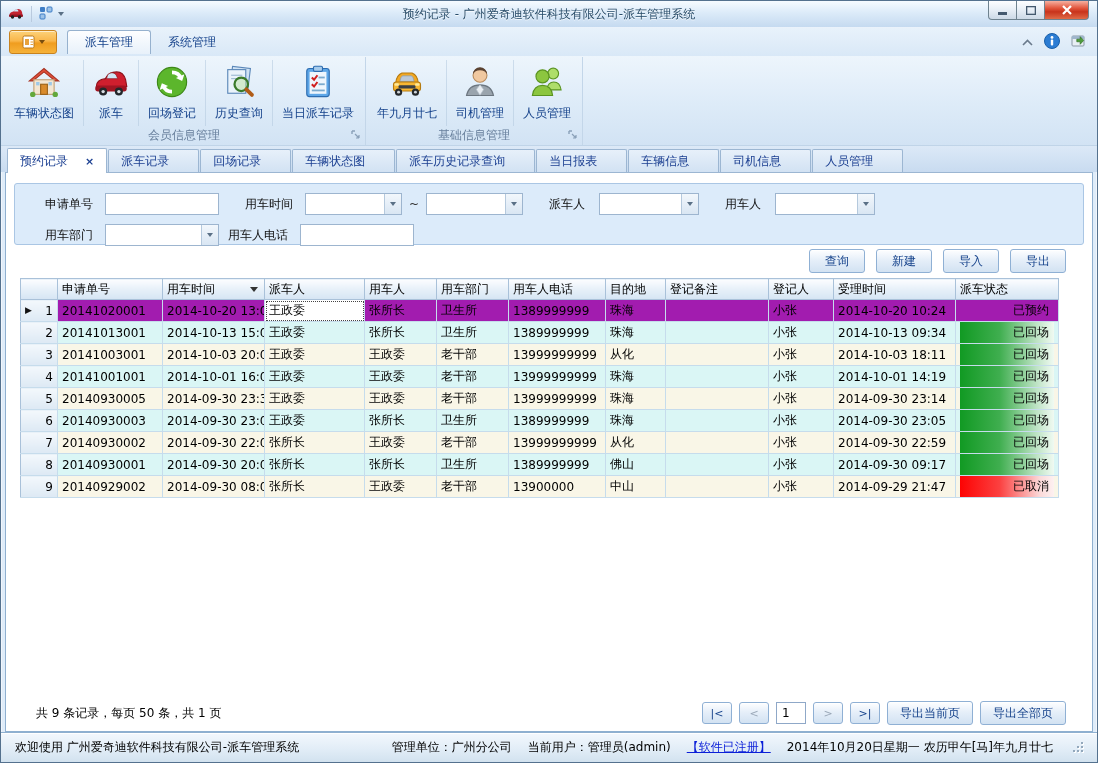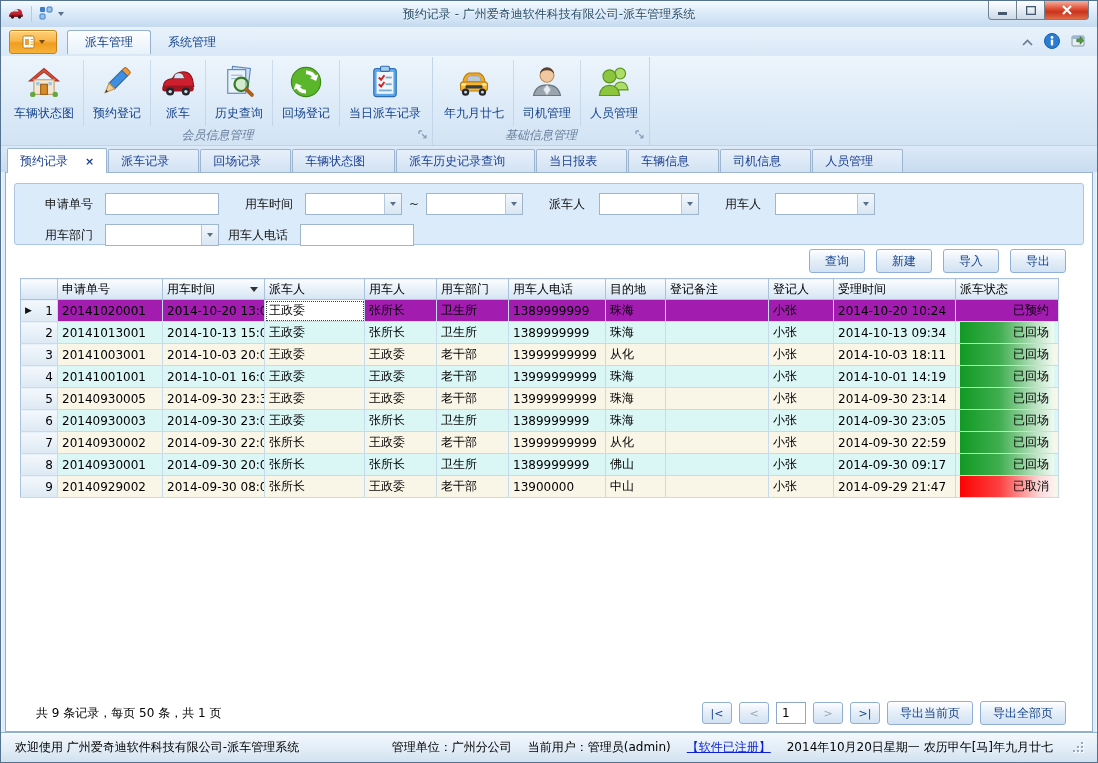--- a/index.html
+++ b/index.html
@@ -39,21 +39,21 @@
 
   
   .ribbon-body { height:90px; flex:0 0 90px; display:flex; padding:1px 0 0 2px;
     background:linear-gradient(#edf5fc,#ddebf8 55%,#d2e3f4); border-bottom:1px solid #c0d4e8; }
   .rgroup { display:flex; flex-direction:column; border-right:1px solid #c3d6e9; padding:0 2px; }
   .rbuttons { flex:1; display:flex; align-items:stretch; padding-top:3px; }
   .rbtn { display:flex; flex-direction:column; align-items:center; justify-content:flex-start; gap:5px;
     padding:4px 9px 0; color:#15428b; white-space:nowrap; cursor:pointer; }
   .rbtn + .rbtn { border-left:1px solid rgba(178,200,222,.55); }
   .rbtn .ricon { width:36px; height:36px; display:block; }
-  .rgroup-label { height:19px; display:flex; align-items:center; justify-content:center; color:#667e9b; position:relative;font-style:italic; }
+  .rgroup-label { height:19px; display:flex; align-items:center; justify-content:center; color:#667e9b; position:relative; }
   .launcher { position:absolute; right:3px; bottom:3px; opacity:.8; }
 
   
   .doctabs { height:26px; flex:0 0 26px; display:flex; align-items:flex-end; padding-left:6px;
     background:linear-gradient(#dce9f7,#c8dbf0); }
   .doctab { height:23px; padding:0 12px; margin-right:1px; display:flex; align-items:center; gap:17px;
     color:#1b3f91; background:linear-gradient(#e7f0fa,#d2e2f3); border:1px solid #9cb6d2; border-bottom:none;
     border-radius:2px 2px 0 0; cursor:pointer; white-space:nowrap; }
   .doctab.active { background:#fff; height:25px; margin-bottom:-1px; z-index:2; }
   .tabclose { font-weight:bold; font-size:11px; color:#1b3f91; }
@@ -211,61 +211,50 @@
                 <rect x="13" y="18" width="6" height="9" fill="#d98b2b" stroke="#9c6218"></rect>
                 <rect x="9" y="16" width="3" height="3" fill="#9cc8e8"></rect>
                 <rect x="20" y="16" width="3" height="3" fill="#9cc8e8"></rect>
                 <circle cx="6" cy="27" r="2.4" fill="#63a83c"></circle>
                 <circle cx="26" cy="27" r="2.4" fill="#63a83c"></circle>
               </svg></span>
           <span class="lbl">车辆状态图</span>
         </div>
         <div class="rbtn">
           <span class="ricon"><svg viewBox="0 0 32 32" width="36" height="36">
-                <g transform="rotate(45 16 15)">
-                  <rect x="12.5" y="1" width="7" height="5" rx="1.5" fill="#f09a3e" stroke="#b86e1e"></rect>
-                  <rect x="12.5" y="5.5" width="7" height="16" fill="#3f8fe0" stroke="#2b6aac"></rect>
-                  <path d="M12.5 21.5 L16 30 L19.5 21.5 Z" fill="#f3cf9a" stroke="#c09a58"></path>
-                  <path d="M14.9 27.3 L16 30 L17.1 27.3 Z" fill="#333"></path>
-                </g>
-              </svg></span>
-          <span class="lbl">预约登记</span>
-        </div>
-        <div class="rbtn">
-          <span class="ricon"><svg viewBox="0 0 32 32" width="36" height="36">
                 <path d="M3 20 q0-6 8-7 q3-6 10-6 q6 0 8 7 l1 6 z" fill="#cf1f2e" stroke="#8e1018"></path>
                 <path d="M13 9.5 q4-3.5 7.5 0 l1.5 3.5 h-10 z" fill="#cfe6f5" stroke="#8e1018" stroke-width=".6"></path>
                 <rect x="2" y="19" width="28" height="5.5" rx="2.4" fill="#a01522"></rect>
                 <circle cx="9" cy="24.5" r="3.6" fill="#23272b"></circle>
                 <circle cx="23" cy="24.5" r="3.6" fill="#23272b"></circle>
                 <circle cx="9" cy="24.5" r="1.5" fill="#d8dde2"></circle>
                 <circle cx="23" cy="24.5" r="1.5" fill="#d8dde2"></circle>
               </svg></span>
           <span class="lbl">派车</span>
+        </div>
+        <div class="rbtn">
+          <span class="ricon"><svg viewBox="0 0 32 32" width="36" height="36">
+                <circle cx="16" cy="16" r="13" fill="#5cb62c" stroke="#3c8816"></circle>
+                <path d="M16 7.5 a8.5 8.5 0 0 1 8 5.5" stroke="#fff" stroke-width="3.4" fill="none"></path>
+                <path d="M27 9 L25 15 L19.5 12.5 Z" fill="#fff"></path>
+                <path d="M16 24.5 a8.5 8.5 0 0 1 -8-5.5" stroke="#fff" stroke-width="3.4" fill="none"></path>
+                <path d="M5 23 L7 17 L12.5 19.5 Z" fill="#fff"></path>
+              </svg></span>
+          <span class="lbl">回场登记</span>
         </div>
         <div class="rbtn">
           <span class="ricon"><svg viewBox="0 0 32 32" width="36" height="36">
                 <rect x="9" y="3" width="16" height="20" fill="#cfe2f4" stroke="#5b87b8" transform="rotate(7 17 13)"></rect>
                 <rect x="6" y="5" width="16" height="21" fill="#eaf3fb" stroke="#5b87b8"></rect>
                 <line x1="9" y1="10" x2="19" y2="10" stroke="#9cb8d2"></line>
                 <line x1="9" y1="13" x2="19" y2="13" stroke="#9cb8d2"></line>
                 <circle cx="18" cy="18" r="6" fill="rgba(190,225,170,.55)" stroke="#3a7a2a" stroke-width="2"></circle>
                 <line x1="22.5" y1="22.5" x2="27.5" y2="27.5" stroke="#b05c18" stroke-width="3.4" stroke-linecap="round"></line>
               </svg></span>
           <span class="lbl">历史查询</span>
-        </div>
-        <div class="rbtn">
-          <span class="ricon"><svg viewBox="0 0 32 32" width="36" height="36">
-                <circle cx="16" cy="16" r="13" fill="#5cb62c" stroke="#3c8816"></circle>
-                <path d="M16 7.5 a8.5 8.5 0 0 1 8 5.5" stroke="#fff" stroke-width="3.4" fill="none"></path>
-                <path d="M27 9 L25 15 L19.5 12.5 Z" fill="#fff"></path>
-                <path d="M16 24.5 a8.5 8.5 0 0 1 -8-5.5" stroke="#fff" stroke-width="3.4" fill="none"></path>
-                <path d="M5 23 L7 17 L12.5 19.5 Z" fill="#fff"></path>
-              </svg></span>
-          <span class="lbl">回场登记</span>
         </div>
         <div class="rbtn">
           <span class="ricon"><svg viewBox="0 0 32 32" width="36" height="36">
                 <rect x="6" y="4" width="20" height="25" rx="2.5" fill="#5ea7e8" stroke="#2d6cb0"></rect>
                 <rect x="8.5" y="7" width="15" height="19.5" fill="#eef6fd"></rect>
                 <rect x="12" y="2" width="8" height="4.5" rx="1.2" fill="#a6cbec" stroke="#2d6cb0"></rect>
                 <path d="M10.5 12 l2 2 3-4" stroke="#d02020" stroke-width="1.8" fill="none"></path>
                 <line x1="16.5" y1="12" x2="22" y2="12" stroke="#7aaace" stroke-width="1.6"></line>
                 <path d="M10.5 18 l2 2 3-4" stroke="#d02020" stroke-width="1.8" fill="none"></path>
                 <line x1="16.5" y1="18" x2="22" y2="18" stroke="#7aaace" stroke-width="1.6"></line>

